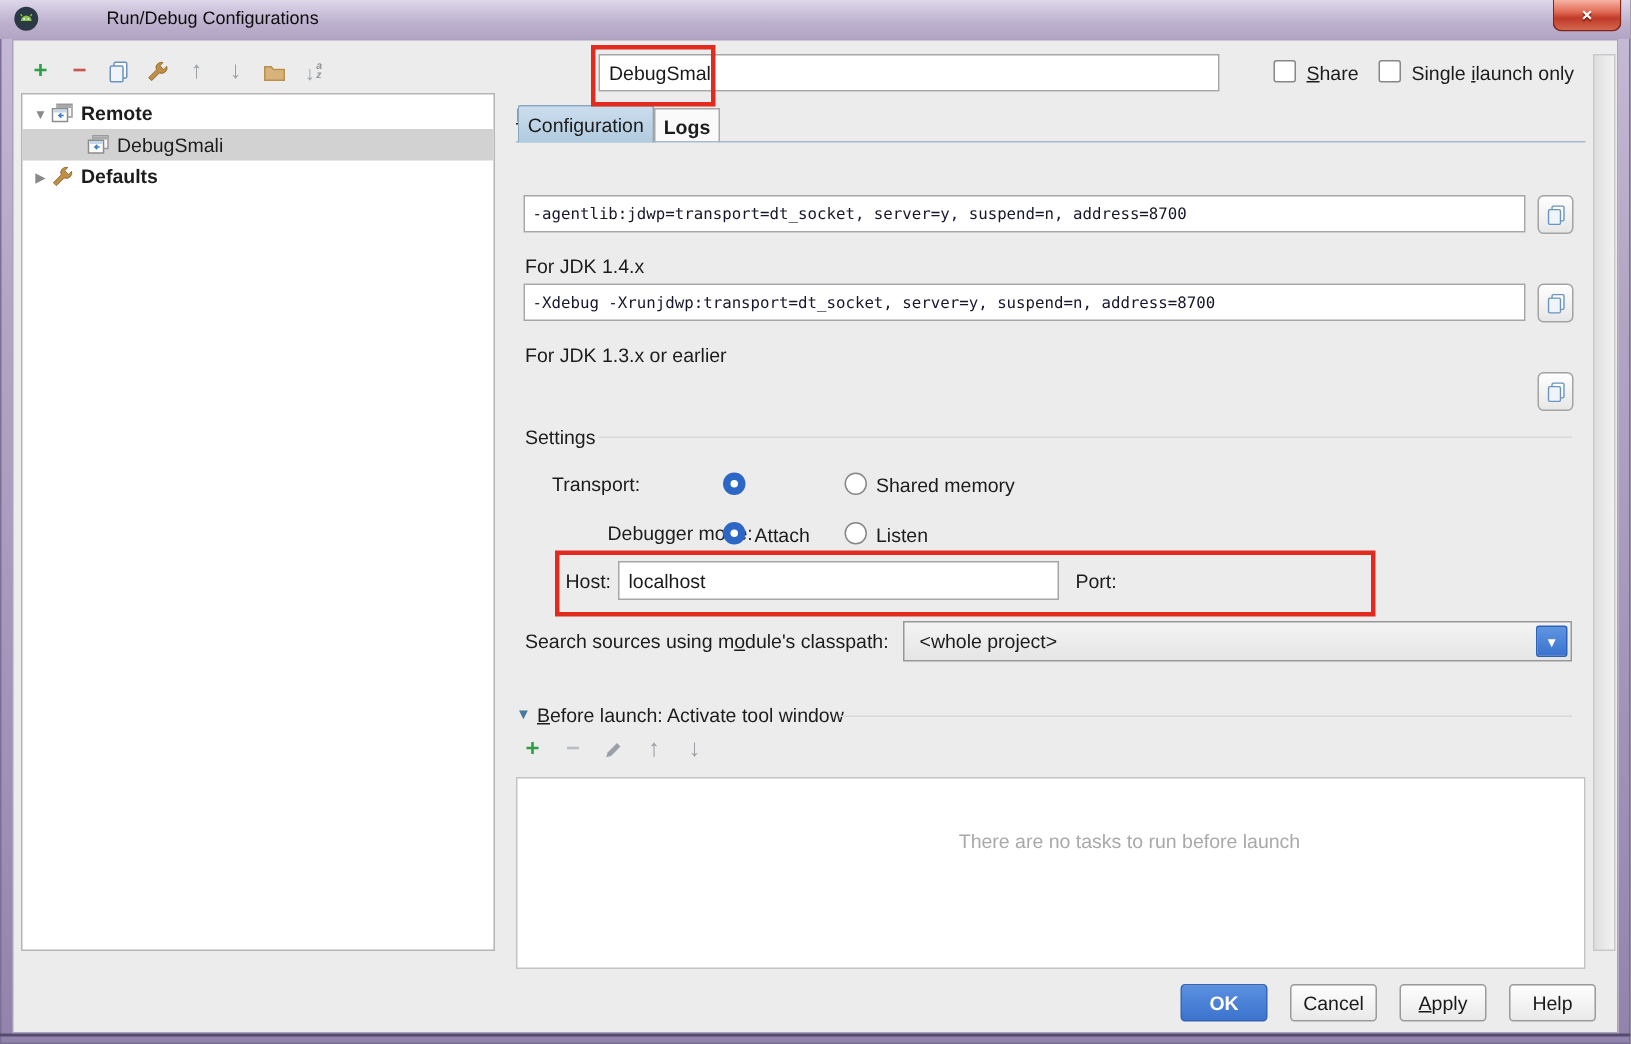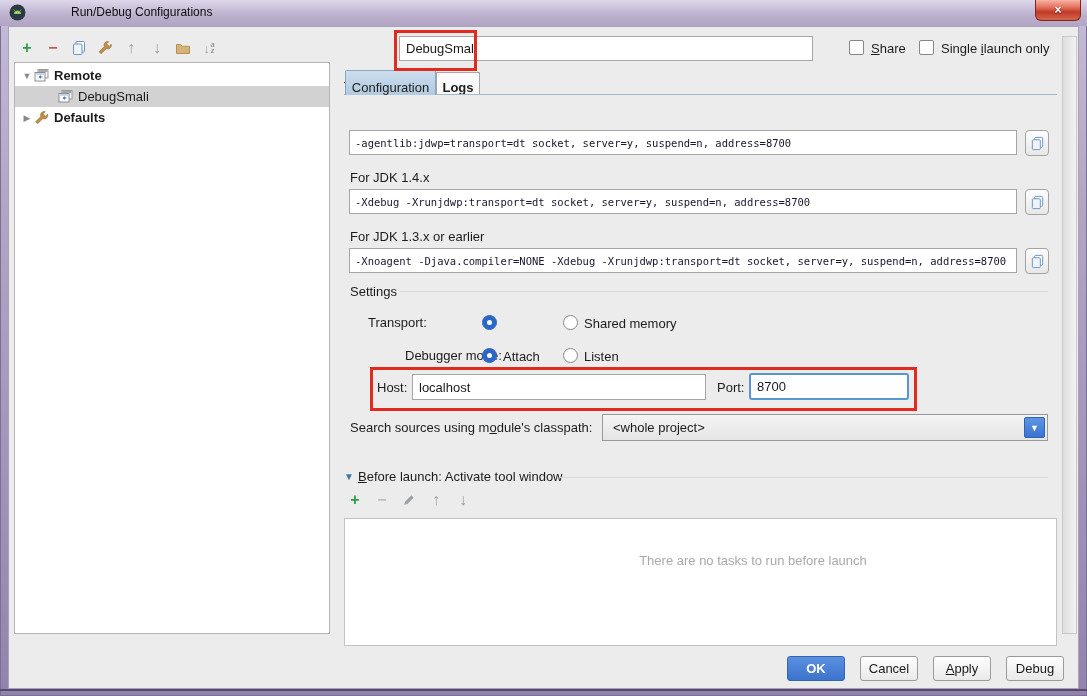--- a/index.html
+++ b/index.html
@@ -44,21 +44,21 @@
     padding:0 6px;font-family:"Liberation Sans",sans-serif;font-size:13px;color:#1a1a1a;outline:none;}
   .mono{font-family:"DejaVu Sans Mono",monospace;font-size:10.5px;color:#16162c;padding:0 5px;letter-spacing:0;}
   .focus-blue{border:2px solid #5795d3;border-radius:3px;}
   .copybtn{position:absolute;width:24px;height:26px;border:1px solid #a3a3a3;border-radius:4px;
     background:linear-gradient(#fefefe,#e7e7e7);display:flex;align-items:center;justify-content:center;box-sizing:border-box;}
   .cb{position:absolute;width:15px;height:15px;border:1px solid #878787;background:#fff;border-radius:2px;box-sizing:border-box;}
   .radio{position:absolute;width:15px;height:15px;border-radius:50%;border:1px solid #878787;background:#fff;box-sizing:border-box;}
   .radio.on{border-color:#2d67c6;background:#2d67c6;}
   .radio.on::after{content:"";position:absolute;left:4px;top:4px;width:5px;height:5px;border-radius:50%;background:#fff;}
   
-  .tab{position:absolute;box-sizing:border-box;display:flex;align-items:flex-end;justify-content:center;font-size:13px;}
+  .tab{position:absolute;box-sizing:border-box;display:flex;align-items:center;justify-content:center;font-size:13px;}
   .tab.active{left:345px;top:70px;width:91px;height:25px;background:linear-gradient(#cbdeee,#b1cadf);
     border:1px solid #8aa6bf;border-bottom:none;border-radius:2px 2px 0 0;z-index:2;}
   .tab.inactive{left:436px;top:72px;width:44px;height:23px;background:#fafafa;border:1px solid #a8a8a8;border-bottom:none;font-weight:bold;}
   .tabline{position:absolute;left:344px;top:94px;width:713px;height:1px;background:#a3bacd;}
   .hr{position:absolute;height:1px;background:#d9d9d9;}
   
   .dd{position:absolute;left:602px;top:414px;width:446px;height:27px;border:1px solid #989898;
     background:linear-gradient(#f4f4f4,#e5e5e5);box-sizing:border-box;display:flex;align-items:center;
     padding-left:10px;font-size:13px;}
   .ddarrow{position:absolute;right:2px;top:2px;width:21px;height:21px;border-radius:2px;
@@ -197,21 +197,20 @@
   <span class="flabel" style="left:350px;top:170px;">For JDK 1.4.x</span>
   <input class="tin mono" style="left: 349px; top: 189px; width: 668px; height: 25px;" readonly="" value="-Xdebug -Xrunjdwp:transport=dt_socket, server=y, suspend=n, address=8700">
   <div class="copybtn" style="left:1025px;top:189px;">
     <svg width="15" height="15" viewBox="0 0 16 16">
       <rect x="5" y="1.5" width="8.5" height="10.5" rx="1" fill="#ffffff" stroke="#6a93bd"></rect>
       <rect x="2.5" y="4" width="8.5" height="10.5" rx="1" fill="#eef4fa" stroke="#6a93bd"></rect>
     </svg>
   </div>
 
   <span class="flabel" style="left:350px;top:229px;">For JDK 1.3.x or earlier</span>
-  <input class="tin mono" style="left: 349px; top: 248px; width: 668px; height: 25px;" readonly="" value="-Xnoagent -Djava.compiler=NONE -Xdebug -Xrunjdwp:transport=dt_socket, server=y, suspend=n, address=8700">
   <div class="copybtn" style="left:1025px;top:248px;">
     <svg width="15" height="15" viewBox="0 0 16 16">
       <rect x="5" y="1.5" width="8.5" height="10.5" rx="1" fill="#ffffff" stroke="#6a93bd"></rect>
       <rect x="2.5" y="4" width="8.5" height="10.5" rx="1" fill="#eef4fa" stroke="#6a93bd"></rect>
     </svg>
   </div>
 
   <span class="flabel" style="left:350px;top:284px;">Settings</span>
   <div class="hr" style="left:399px;top:291px;width:649px;"></div>
 
@@ -224,21 +223,20 @@
   <span class="flabel" style="left:368px;top:348px;margin-left:37px;">Debugger mode:</span>
   <span class="radio on" style="left:482px;top:348px;"></span>
   <span class="flabel" style="left:503px;top:349px;">Attach</span>
   <span class="radio" style="left:563px;top:348px;"></span>
   <span class="flabel" style="left:584px;top:349px;">Listen</span>
 
   <div class="redbox" style="left:370px;top:367px;width:541px;height:38px;"></div>
   <span class="flabel" style="left:377px;top:380px;">Host:</span>
   <input class="tin" style="left: 412px; top: 374px; width: 294px; height: 26px;" readonly="" value="localhost">
   <span class="flabel" style="left:717px;top:380px;">Port:</span>
-  <input class="tin focus-blue" style="left: 749px; top: 373px; width: 160px; height: 27px;" readonly="" value="8700">
 
   <span class="flabel" style="left:350px;top:420px;text-align:right;"><span>Search sources using m</span><span class="mn">o</span><span>dule's classpath:</span></span>
   <div class="dd">
     <span>&lt;whole project&gt;</span>
     <span class="ddarrow">
         <span>▼</span>
       </span>
   </div>
 
   <span class="bl-tri">▼</span>
@@ -273,16 +271,16 @@
   <div class="btn primary" style="left:787px;top:656px;">
       <span>OK</span>
     </div>
   <div class="btn" style="left:860px;top:656px;">
       <span>Cancel</span>
     </div>
   <div class="btn" style="left:933px;top:656px;">
       <span><span class="mn">A</span><span>pply</span></span>
     </div>
   <div class="btn" style="left:1006px;top:656px;">
-      <span>Debug</span>
+      <span>Help</span>
     </div>
 
 </div>
 
 </body></html>

